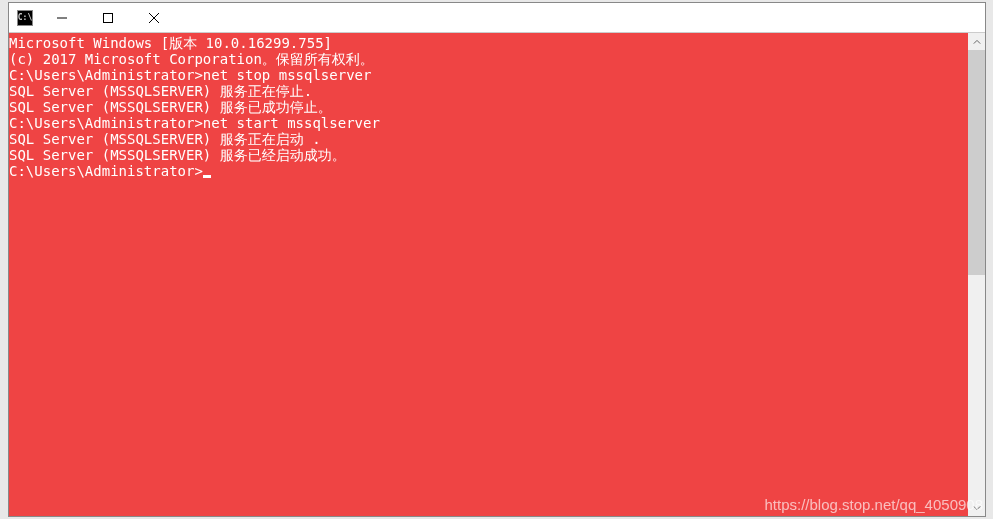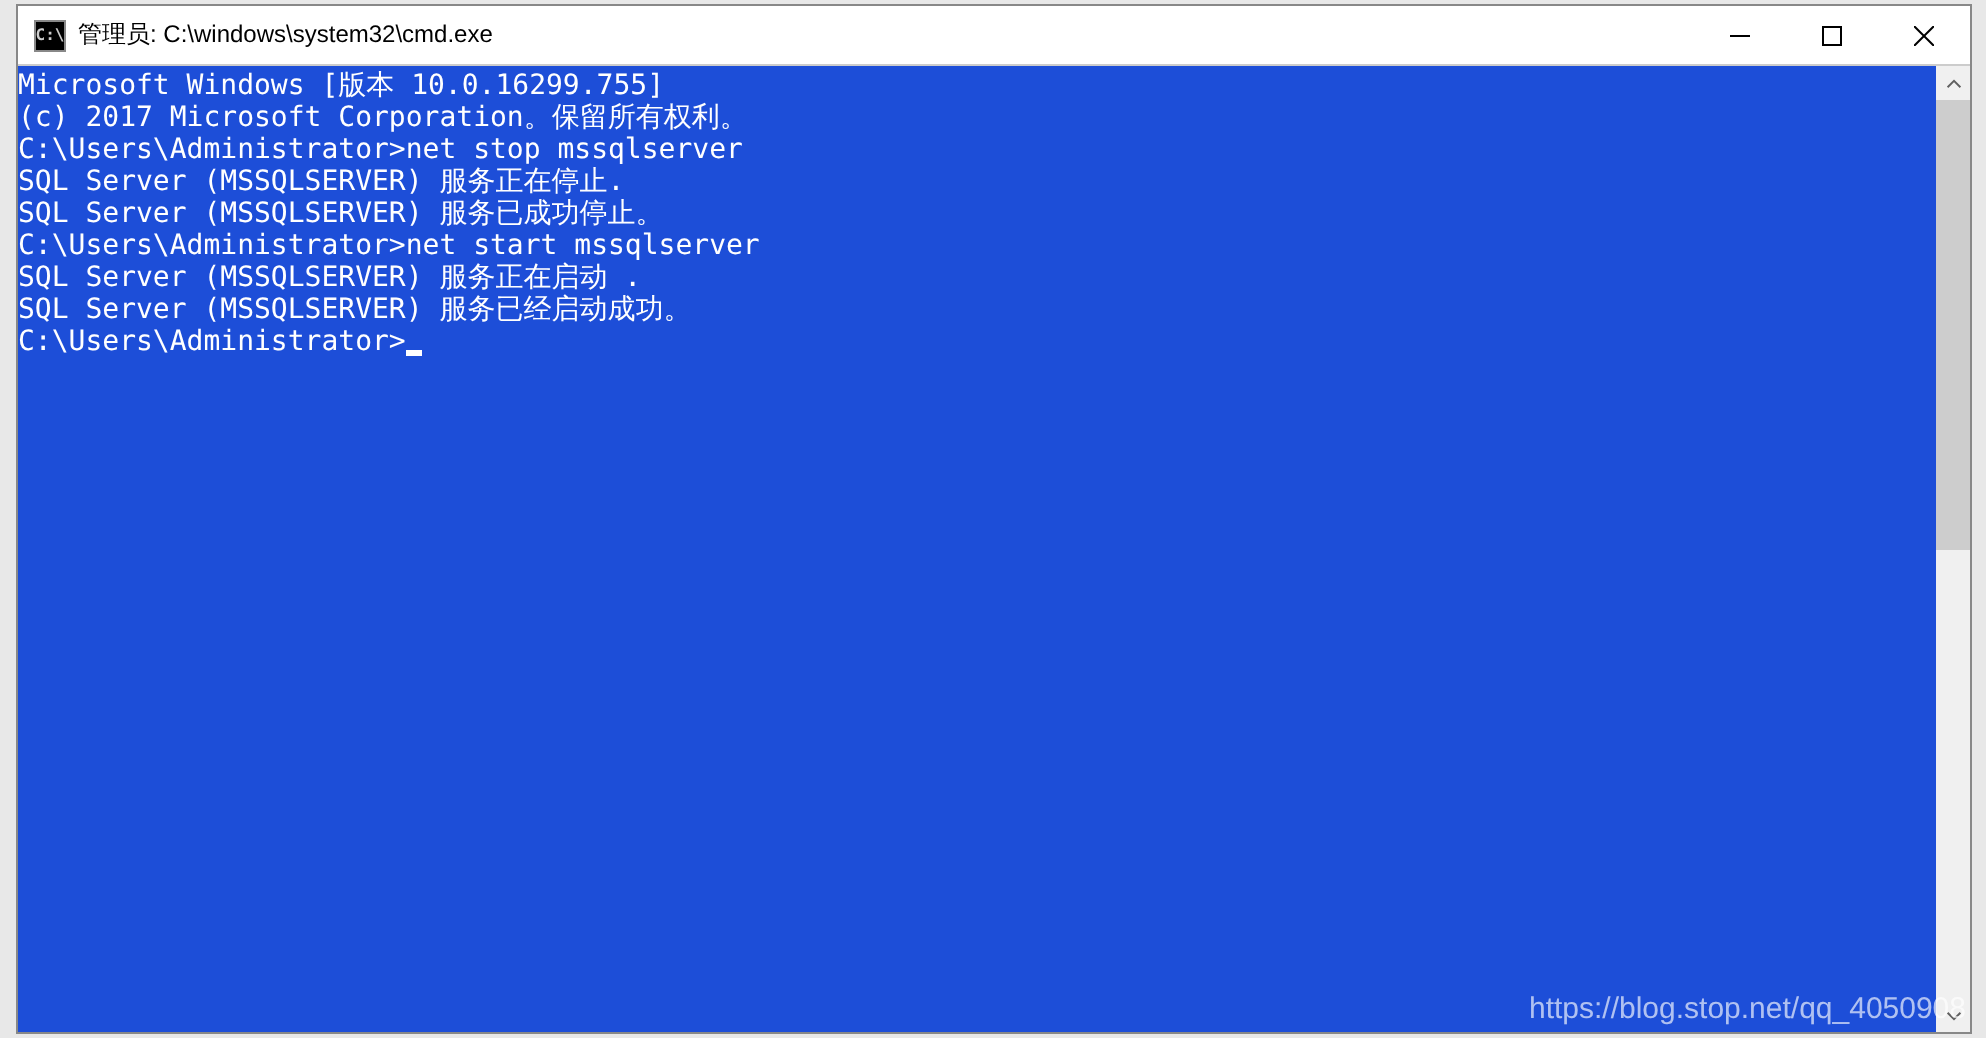--- a/index.html
+++ b/index.html
@@ -72,21 +72,21 @@
       width: 10px;
       height: 10px;
     }
     .terminal-area {
       flex: 1;
       display: flex;
       background: #000000;
     }
     .terminal {
       flex: 1;
-      background: #1d4ed8;
+      background: #ef4444;
       color: #ffffff;
       font-family: "NSimSun", "SimSun", Consolas, monospace;
       font-size: 14px;
       line-height: 16px;
       padding: 2px 0 2px 0;
       white-space: pre;
       overflow: hidden;
     }
     .scrollbar {
       width: 17px;
@@ -140,21 +140,20 @@
     .line {
       display: block;
     }
   </style>
 </head>
 <body>
 
 <div class="window">
   <div class="titlebar">
     <div class="app-icon">C:\</div>
-    <div class="title-text">管理员: C:\windows\system32\cmd.exe</div>
     <div class="window-controls">
       <div class="ctrl-btn">
         <svg viewBox="0 0 10 10">
             <line x1="0" y1="5" x2="10" y2="5" stroke="currentColor" stroke-width="1"></line>
           </svg>
       </div>
       <div class="ctrl-btn">
         <svg viewBox="0 0 10 10">
             <rect x="0.5" y="0.5" width="9" height="9" fill="none" stroke="currentColor" stroke-width="1"></rect>
           </svg>

